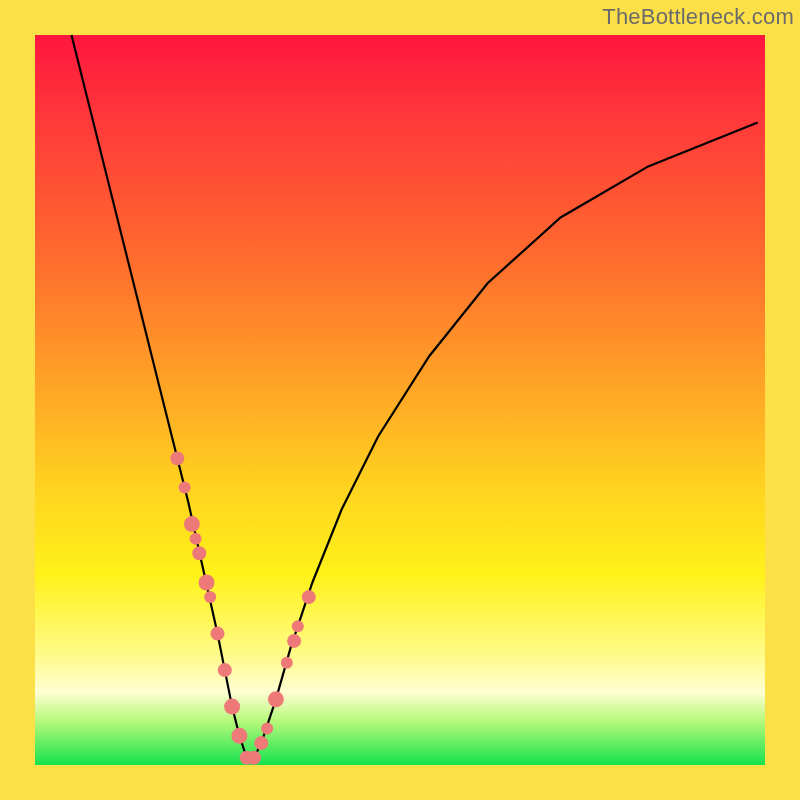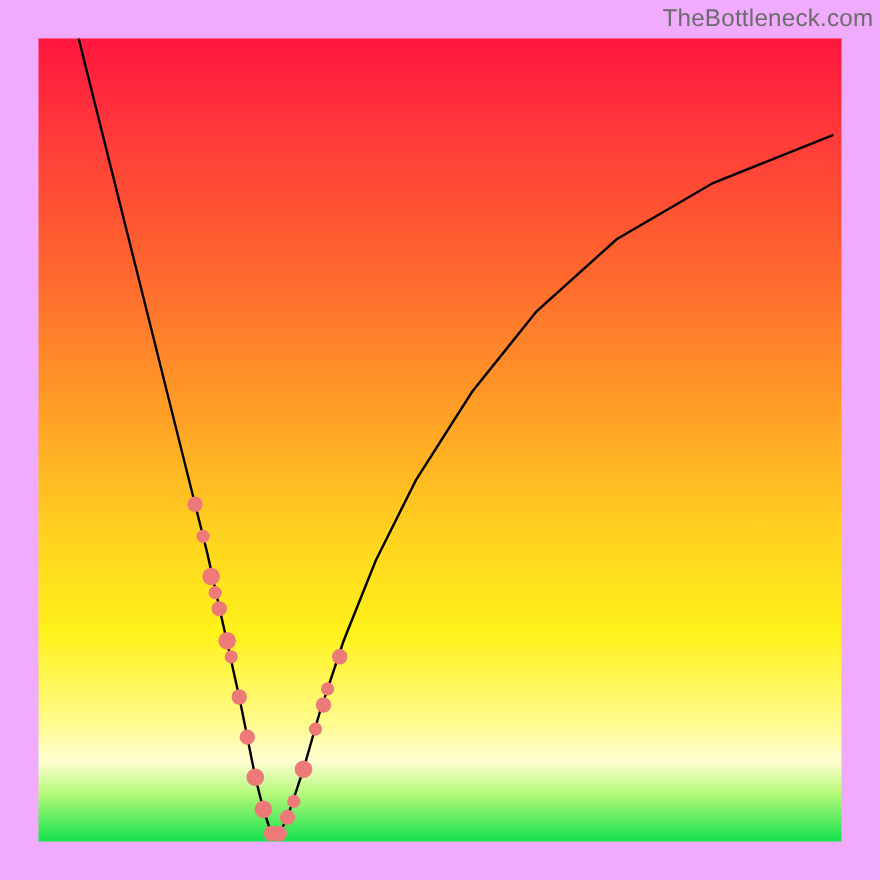--- a/index.html
+++ b/index.html
@@ -7,21 +7,21 @@
     padding: 0;
     width: 800px;
     height: 800px;
     overflow: hidden;
     font-family: Arial, Helvetica, sans-serif;
   }
   .frame {
     position: relative;
     width: 800px;
     height: 800px;
-    background: #f0abfc;
+    background: #fde047;
   }
   .plot-area {
     position: absolute;
     left: 35px;
     top: 35px;
     width: 730px;
     height: 730px;
     
     background: linear-gradient(
       to bottom,

